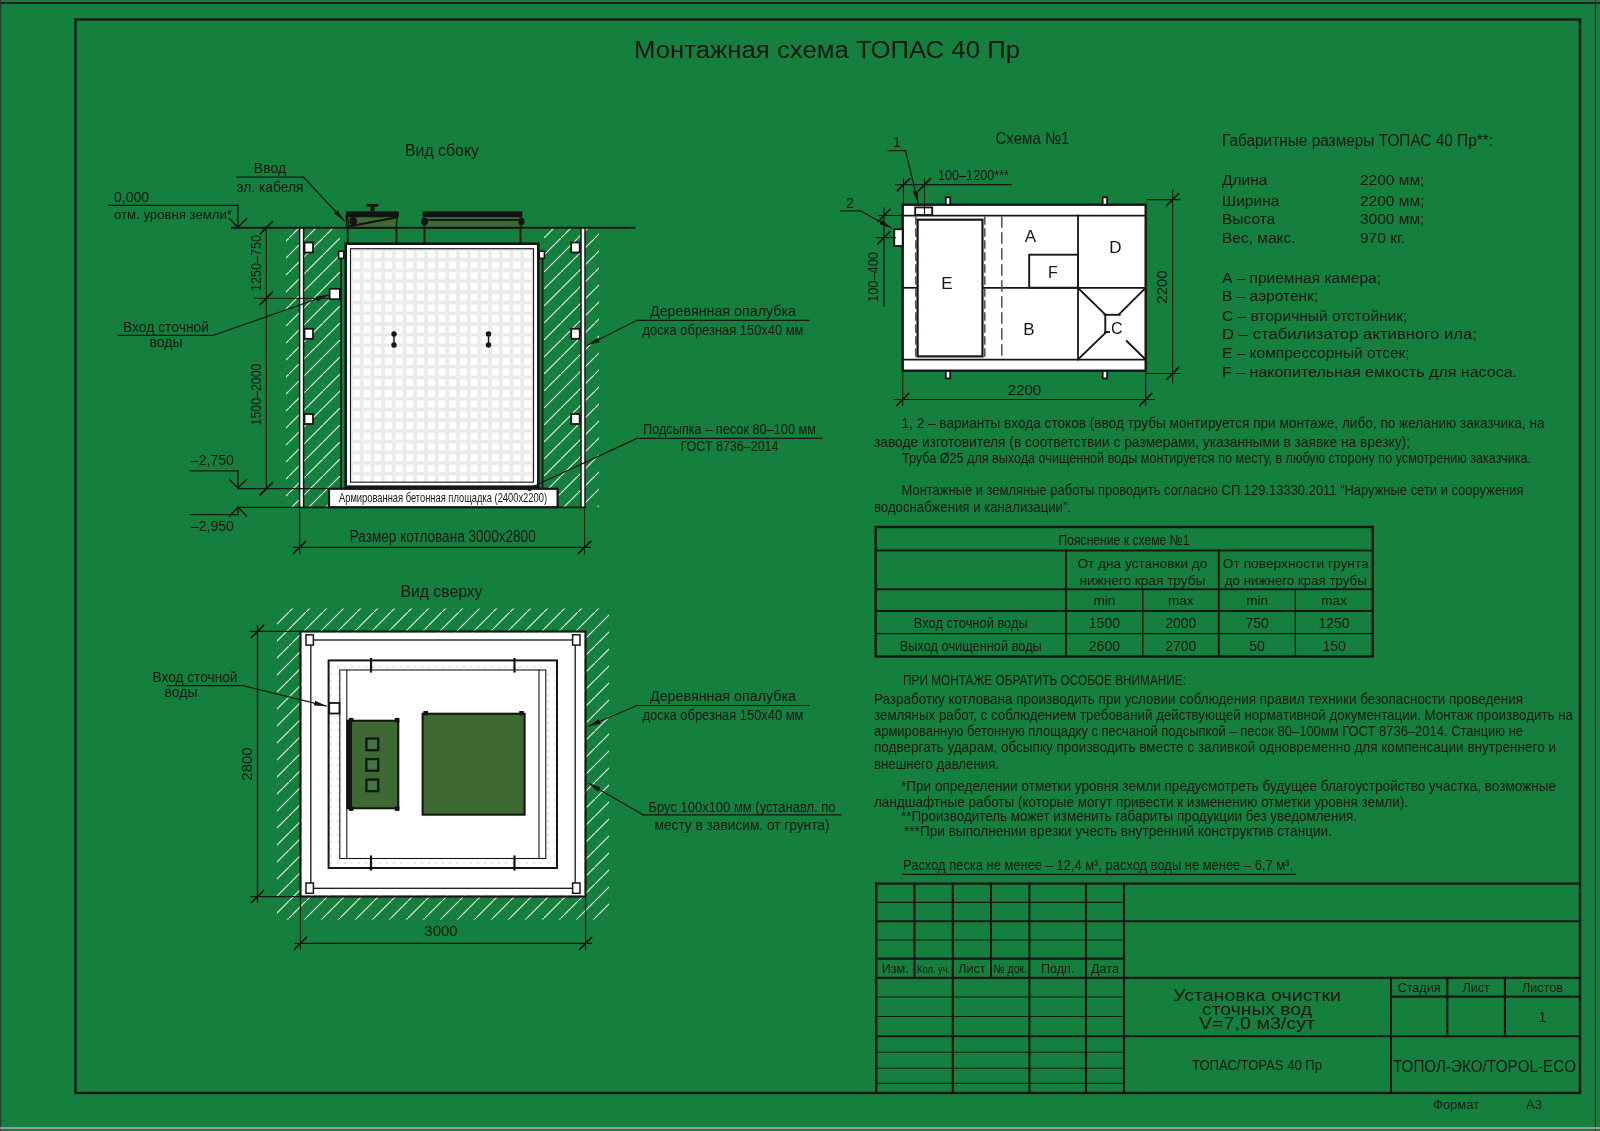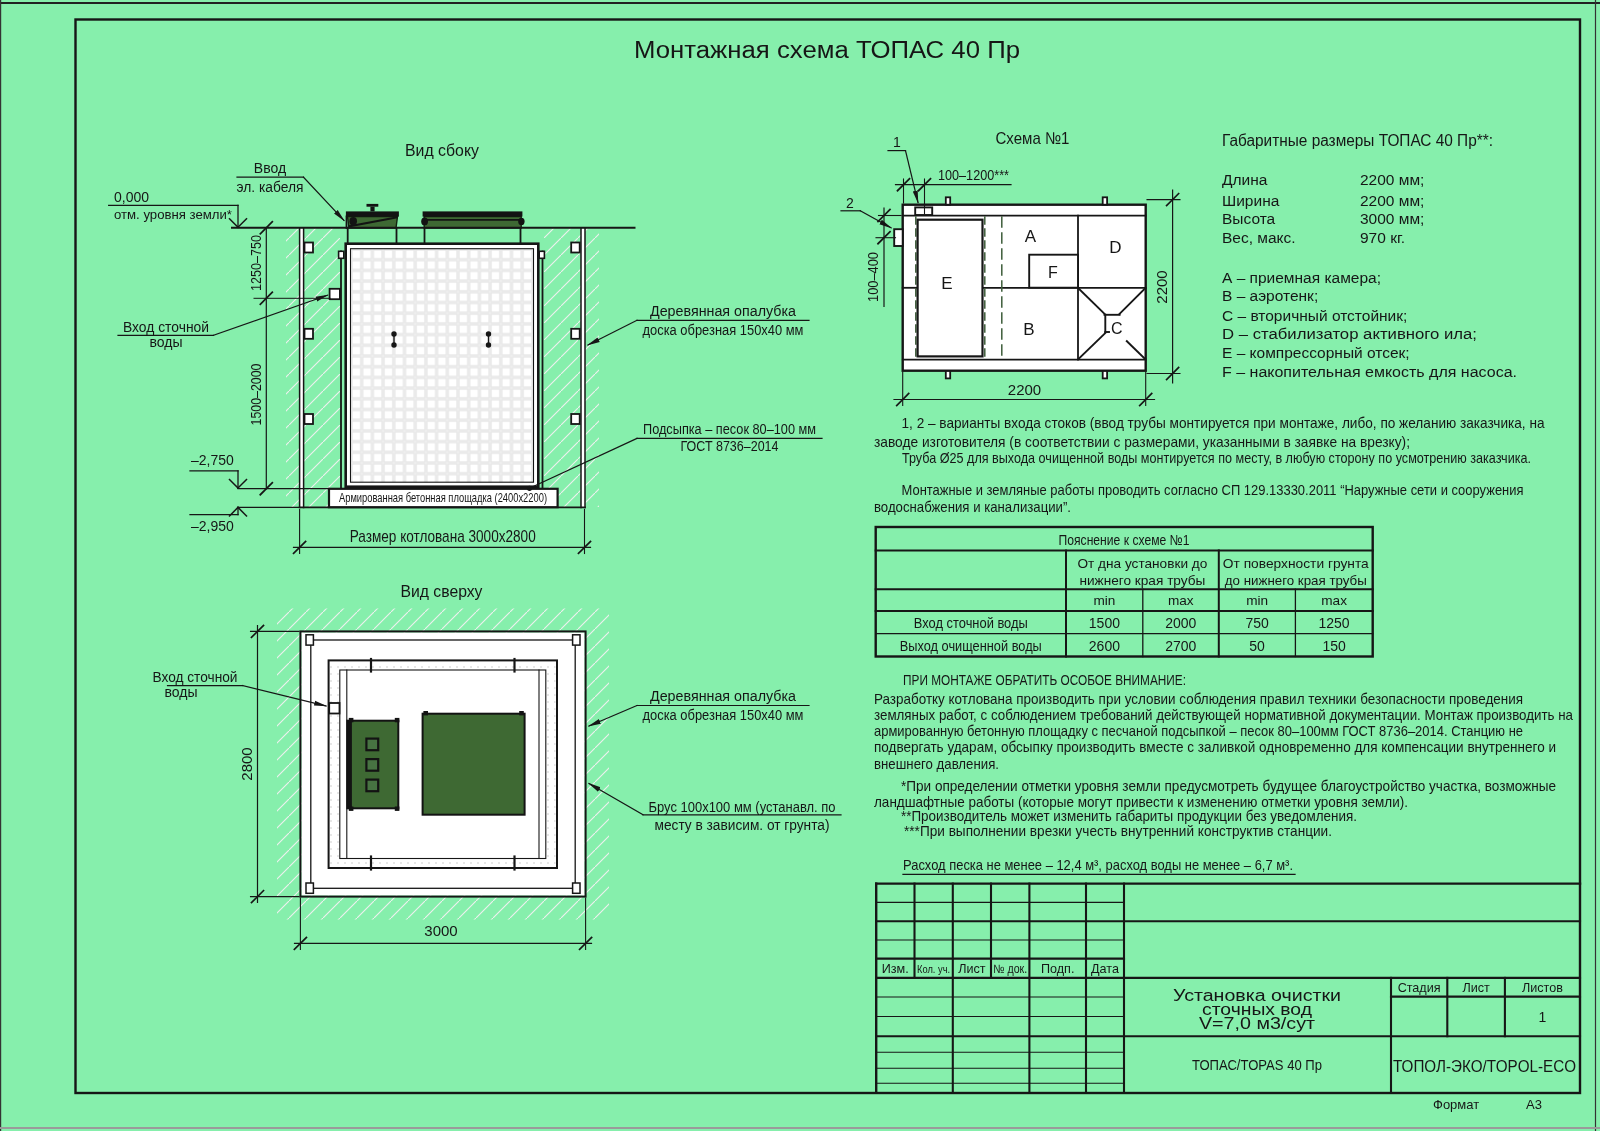--- a/index.html
+++ b/index.html
@@ -1,16 +1,16 @@
 <!DOCTYPE html>
 <html><head>
 <meta charset="utf-8">
 <style>
   html,body{margin:0;padding:0;background:#ffffff;}
-  #page{position:relative;width:1600px;height:1131px;background:#86efac;overflow:hidden;}
+  #page{position:relative;width:1600px;height:1131px;background:#15803d;overflow:hidden;}
   svg{position:absolute;left:0;top:0;}
   text{font-family:"Liberation Sans", sans-serif;fill:#161616;}
 </style>
 </head>
 <body>
 
 <div id="page">
 <svg width="1600" height="1131" viewBox="0 0 1600 1131">
 <defs>
   <pattern id="hatch" width="17" height="17" patternUnits="userSpaceOnUse">

